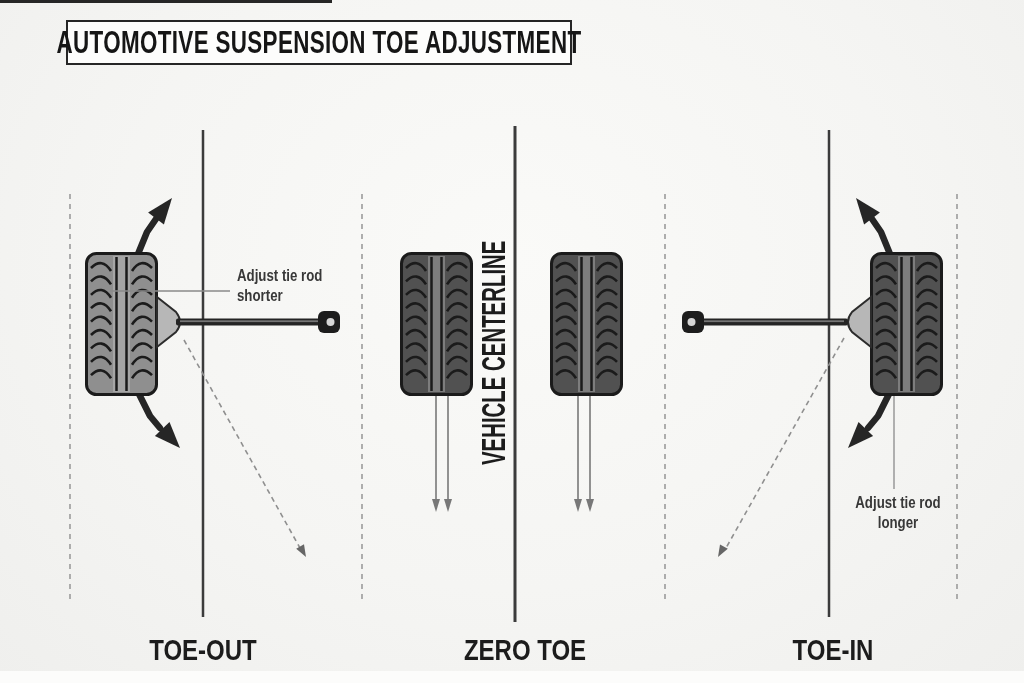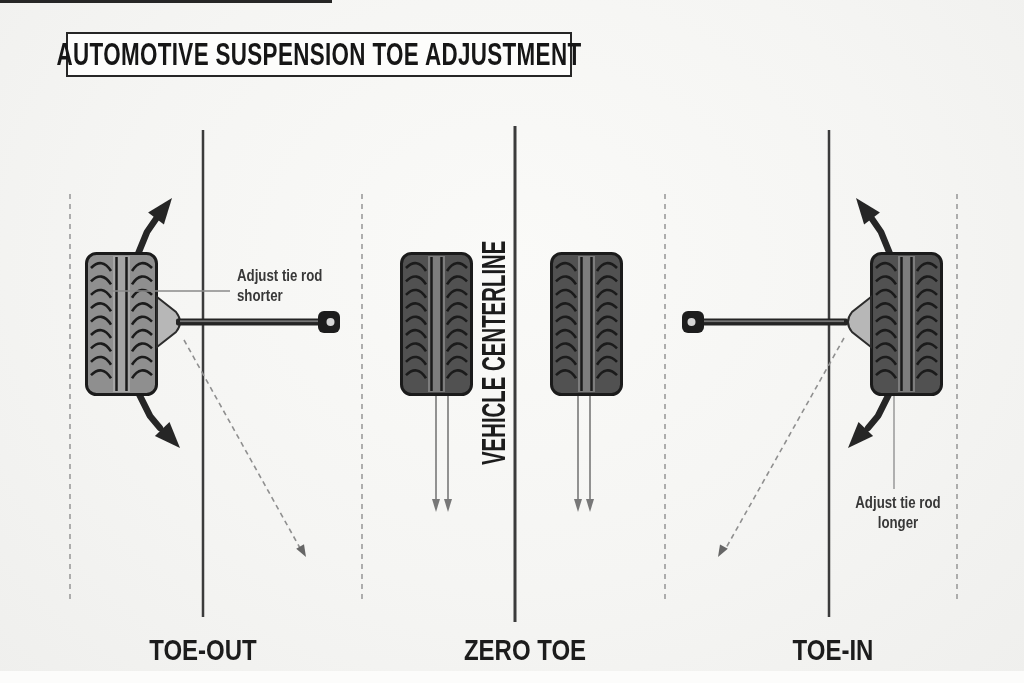--- a/index.html
+++ b/index.html
@@ -6,21 +6,21 @@
   *{box-sizing:border-box;}
   #canvas{
     position:relative;width:1024px;height:683px;overflow:hidden;
     background:radial-gradient(ellipse at 50% 38%, #fafaf8 0%, #f5f5f3 55%, #efefed 100%);
     font-family:"Liberation Sans", sans-serif;
   }
   .abs{position:absolute;}
   #top-rule{left:0;top:0;width:332px;height:3px;background:var(--arrow,#262626);}
   #bottom-strip{left:0;top:671px;width:1024px;height:12px;background:#fcfcfb;}
   #title-box{
-    left:66px;top:32px;width:506px;height:45px;
+    left:66px;top:20px;width:506px;height:45px;
     border:2.5px solid #262626;background:#fdfdfc;
     display:flex;align-items:center;justify-content:center;
   }
   #title-box span{
     font-size:32px;font-weight:700;color:var(--title-text,#161616);
     white-space:nowrap;transform:scaleX(0.70);transform-origin:center center;
     letter-spacing:0.5px;
   }
   .bottom-label{
     top:634px;width:160px;height:32px;line-height:32px;text-align:center;

